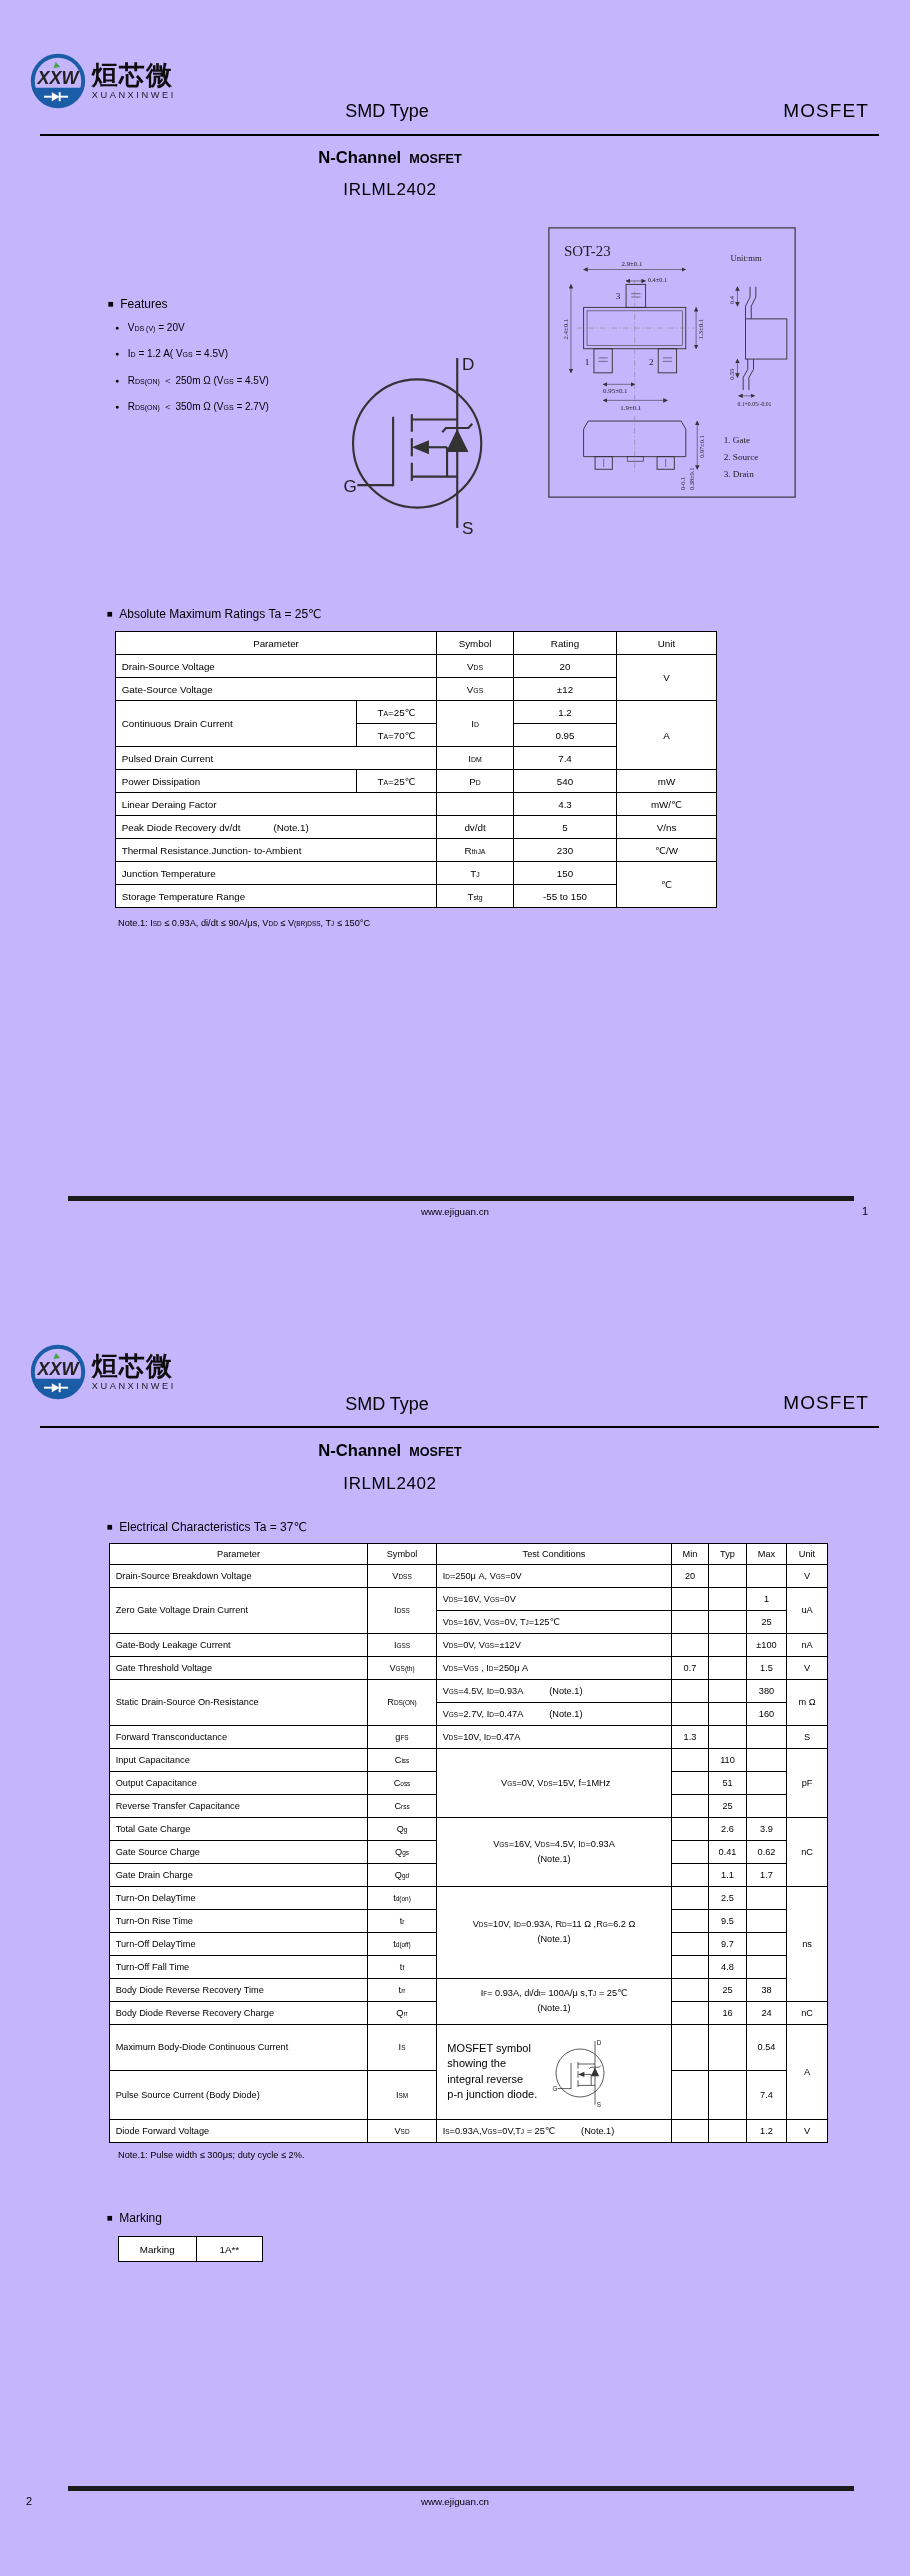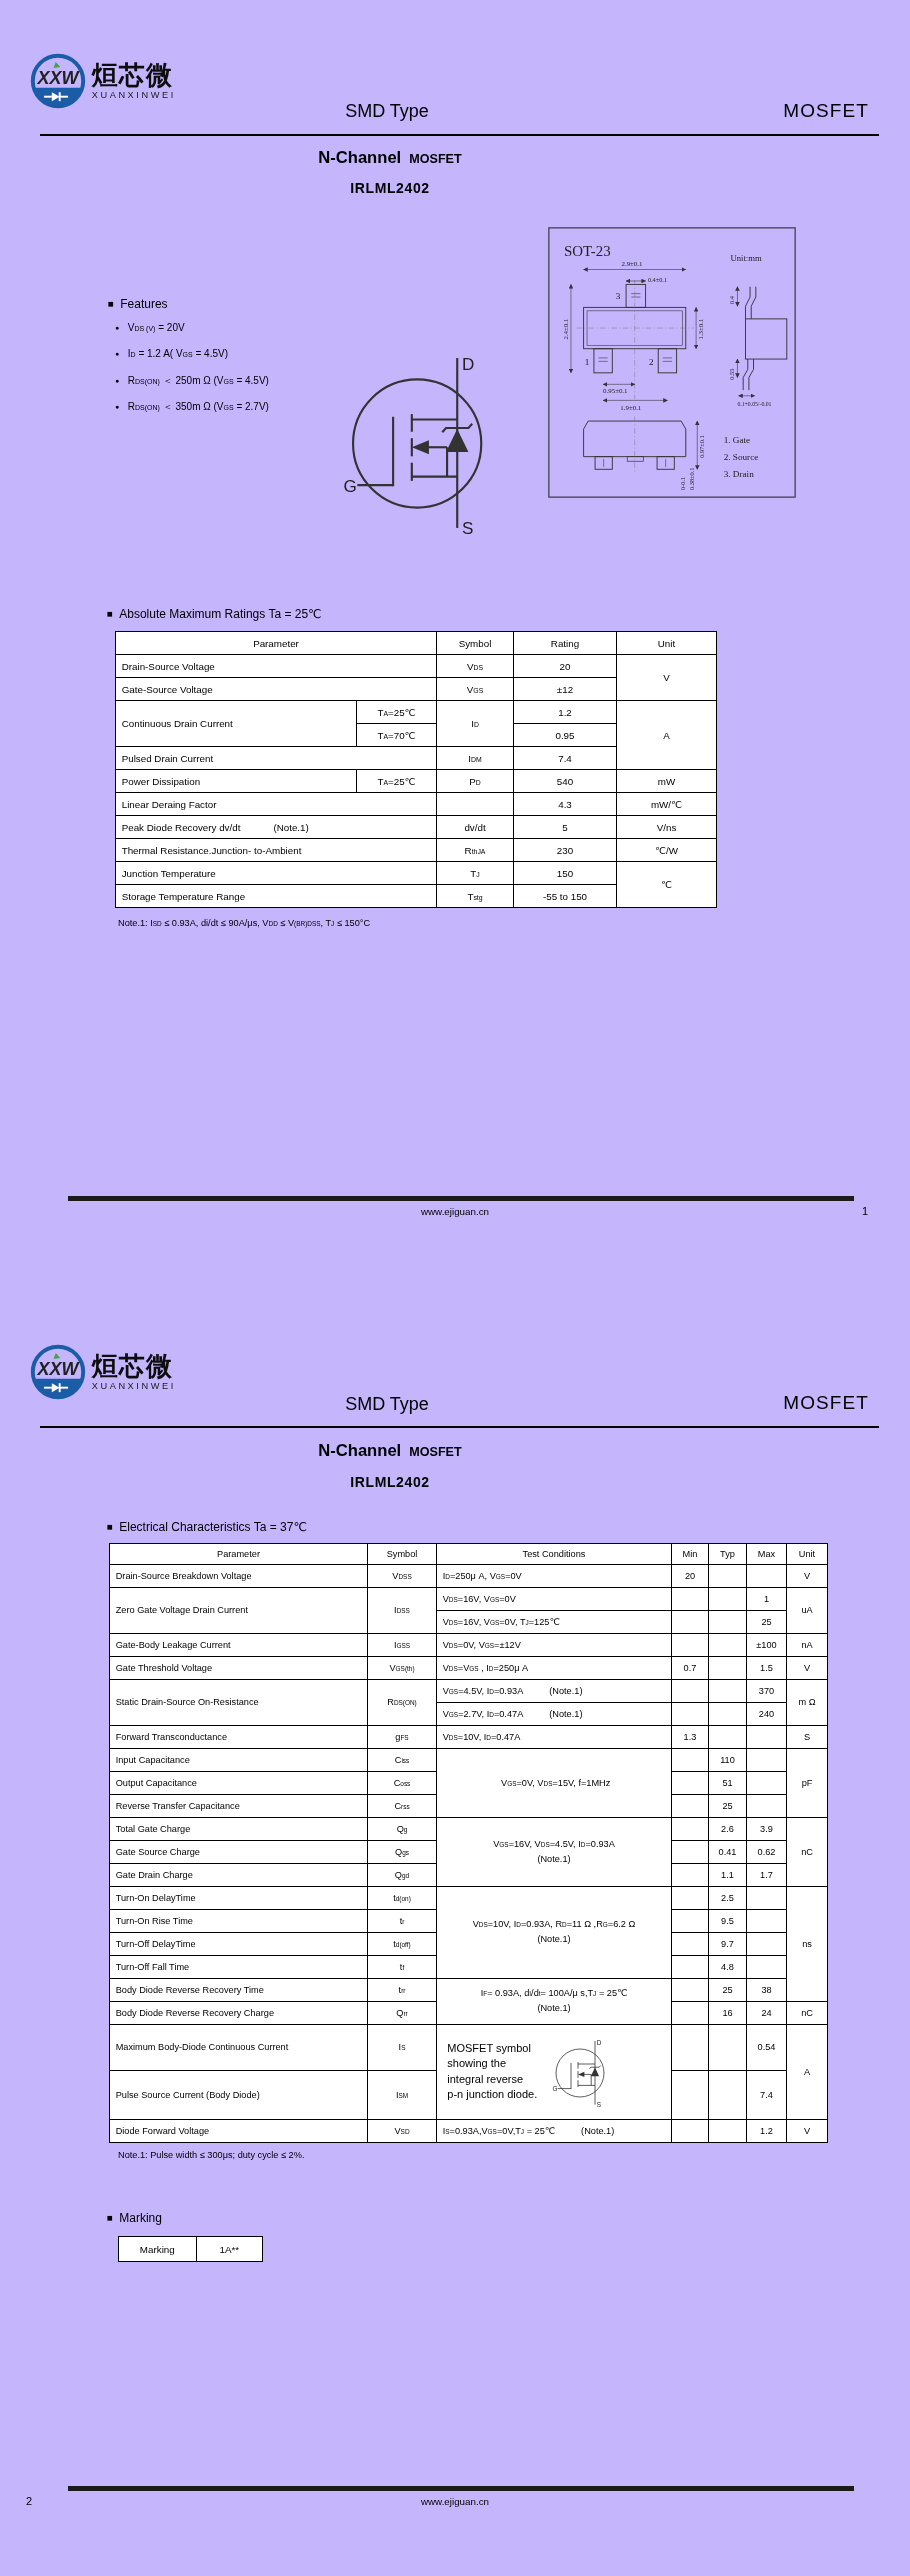--- a/index.html
+++ b/index.html
@@ -16,21 +16,21 @@
   .logo-cn{font-size:26px;font-weight:bold;letter-spacing:1.1px;line-height:1.05;color:#0d0d0d;
            font-family:"DejaVu Sans",sans-serif;}
   .logo-en{font-size:9.2px;letter-spacing:2.6px;color:#1c1c1c;margin-top:1.7px;}
 
   .hdr-mid{font-size:18px;text-align:center;}
   .hdr-right{font-size:19px;letter-spacing:1.1px;text-align:right;}
 
   .title-line{text-align:center;}
   .t-main{font-size:16.6px;font-weight:bold;}
   .t-sub{font-size:12.6px;font-weight:bold;margin-left:8px;}
-  .part-no{font-size:14px;font-weight:bold;text-align:center;letter-spacing:0.6px;}
+  .part-no{font-size:17px;font-weight:normal;text-align:center;letter-spacing:0.6px;}
 
   .sec-head{font-size:12px;white-space:nowrap;}
   .sq{font-size:9.8px;margin-right:6.3px;vertical-align:0.6px;}
   .feat{font-size:10px;white-space:nowrap;}
   .blt{font-size:6.9px;margin-right:8.6px;vertical-align:1.1px;}
 
   .tbl{border-collapse:collapse;table-layout:fixed;border:1.7px solid #000;background:#fff;}
   .tbl td{border:1.1px solid #000;text-align:center;vertical-align:middle;padding:0 2.3px;overflow:hidden;}
   .tbl td.pl{text-align:left;padding-left:5.7px;}
   .tbl td.ctr{text-align:center;white-space:pre-line;line-height:15px;}
@@ -370,28 +370,28 @@
         <td></td>
         <td>1.5</td>
         <td>V</td>
       </tr>
       <tr>
         <td class="pl" rowspan="2">Static Drain-Source On-Resistance</td>
         <td rowspan="2">R<span class="sx">DS(ON)</span></td>
         <td class="pl"><span>V<span class="sx">GS</span>=4.5V,  I<span class="sx">D</span>=0.93A</span><span class="gap">(Note.1)</span></td>
         <td></td>
         <td></td>
-        <td>370</td>
+        <td>380</td>
         <td rowspan="2">m Ω</td>
       </tr>
       <tr>
         <td class="pl"><span>V<span class="sx">GS</span>=2.7V,  I<span class="sx">D</span>=0.47A</span><span class="gap">(Note.1)</span></td>
         <td></td>
         <td></td>
-        <td>240</td>
+        <td>160</td>
       </tr>
       <tr>
         <td class="pl">Forward Transconductance</td>
         <td>g<span class="sx">FS</span></td>
         <td class="pl">V<span class="sx">DS</span>=10V,  I<span class="sx">D</span>=0.47A</td>
         <td>1.3</td>
         <td></td>
         <td></td>
         <td>S</td>
       </tr>

